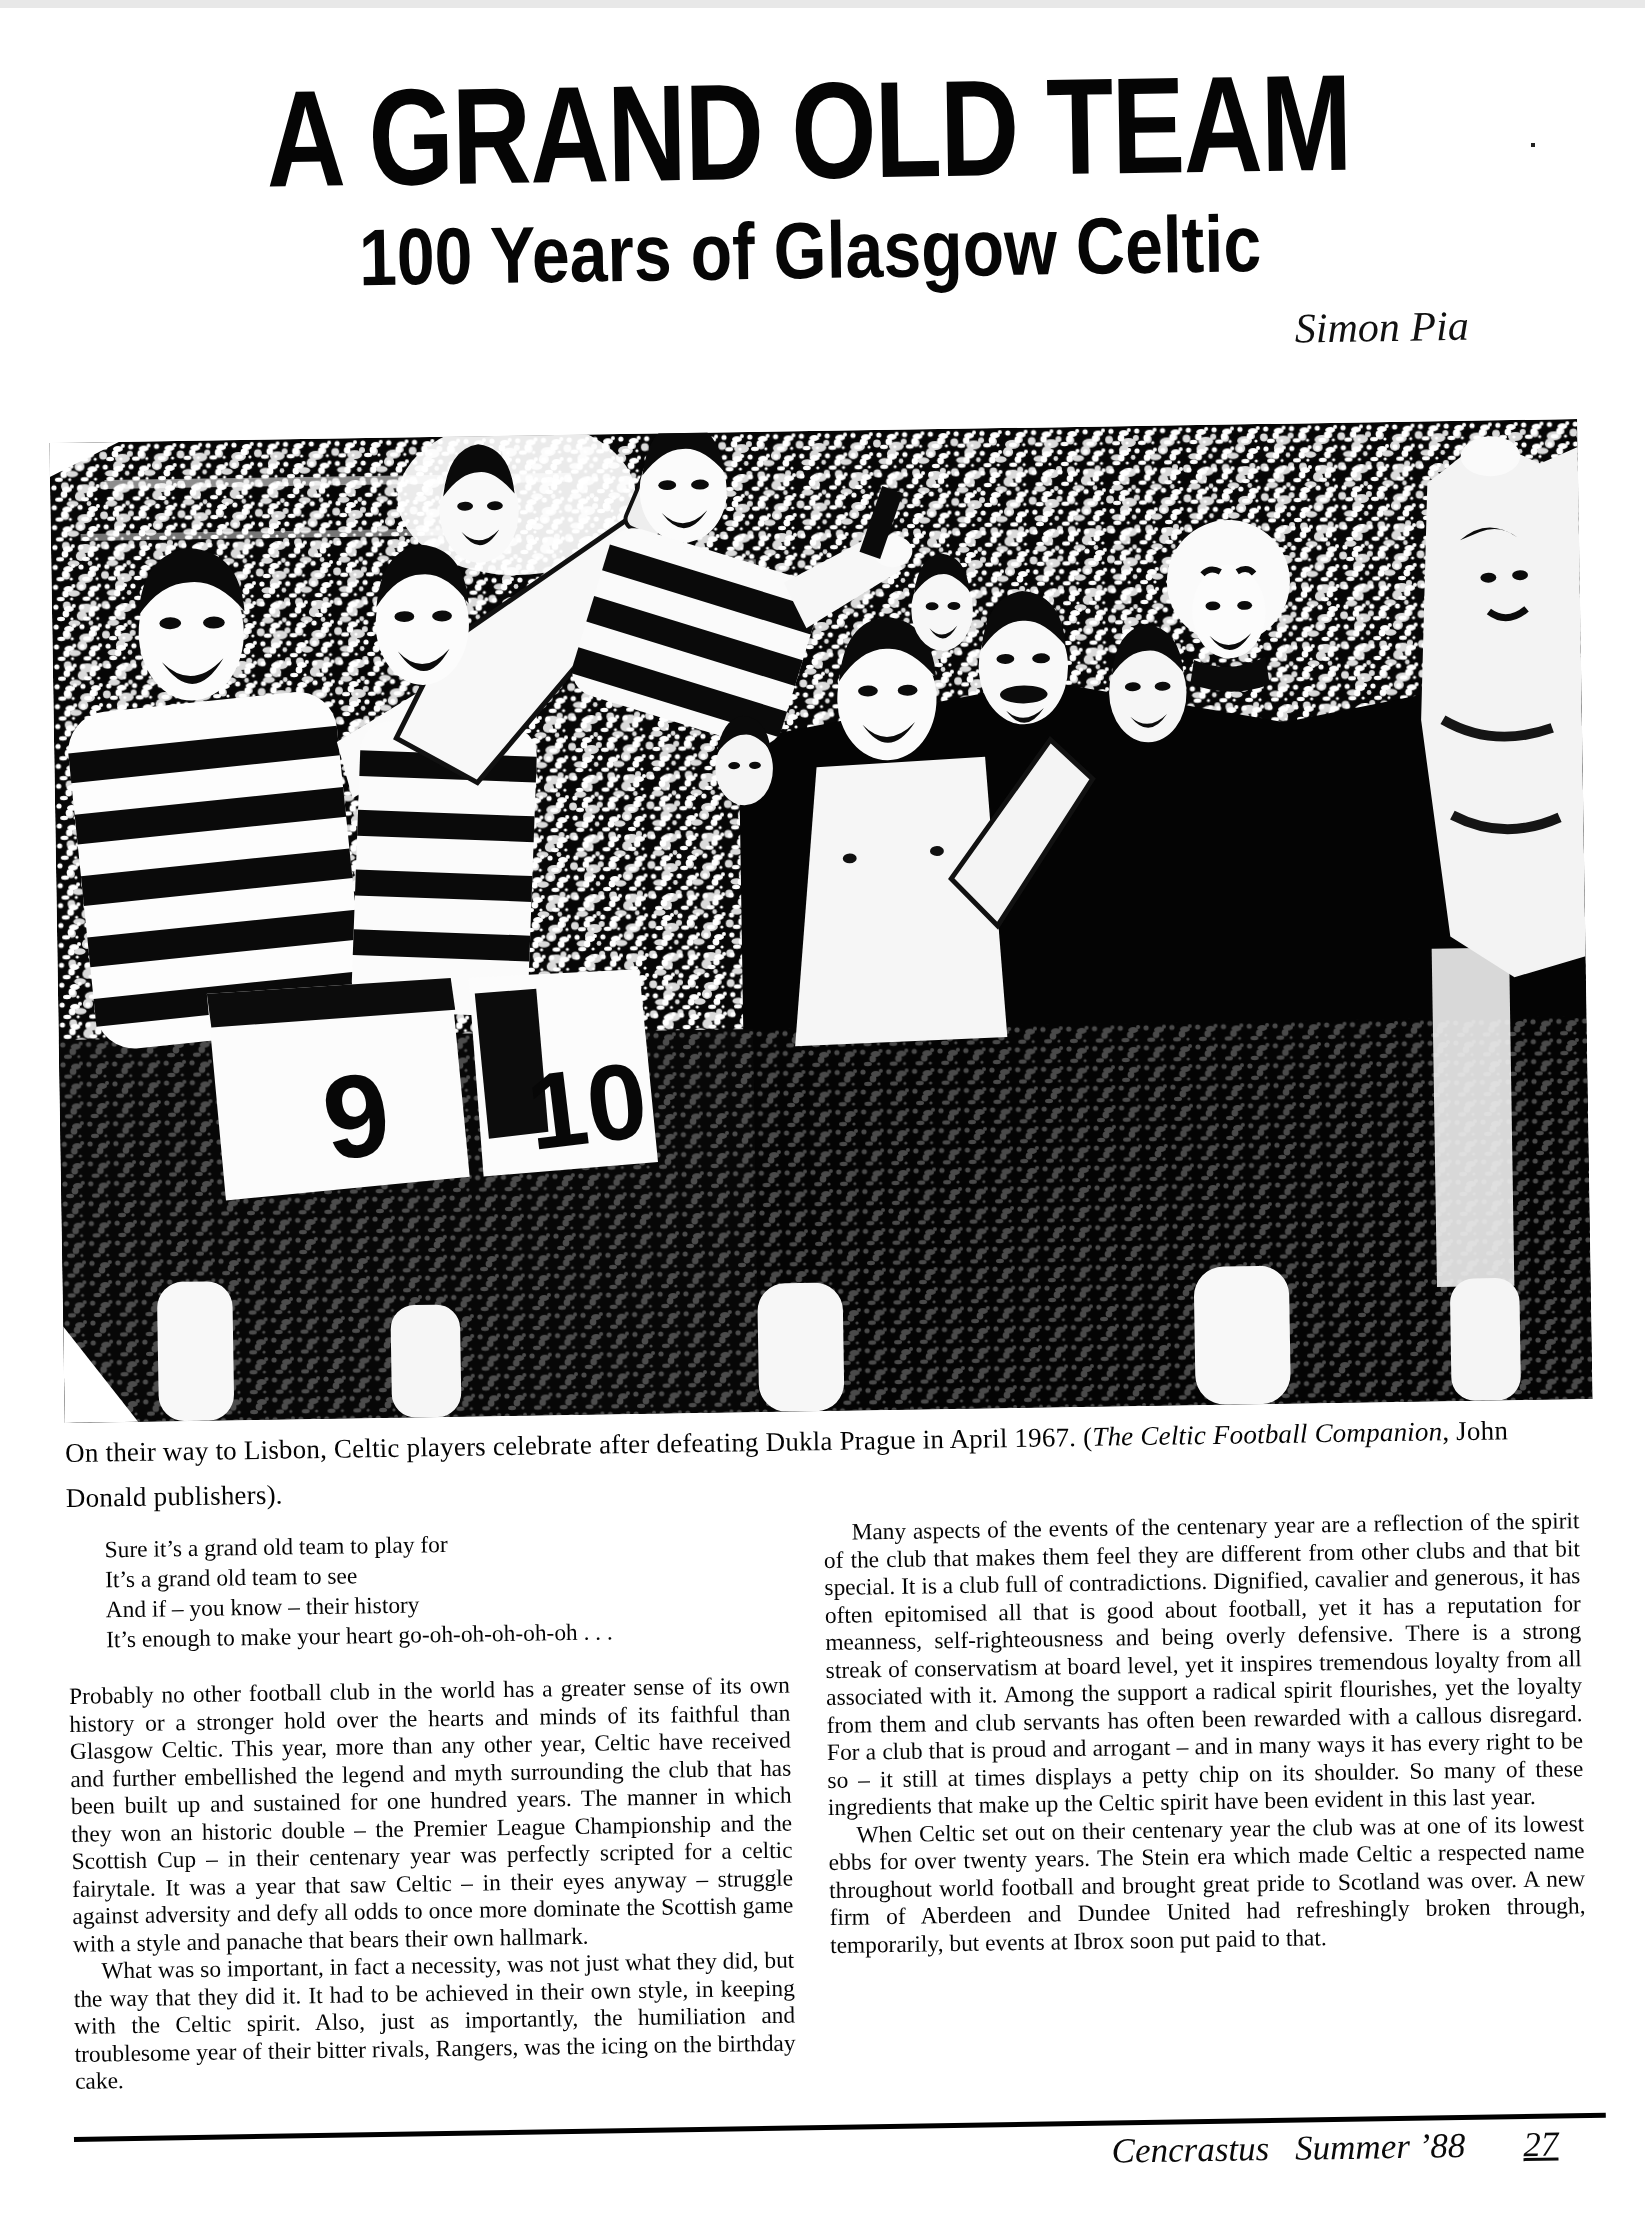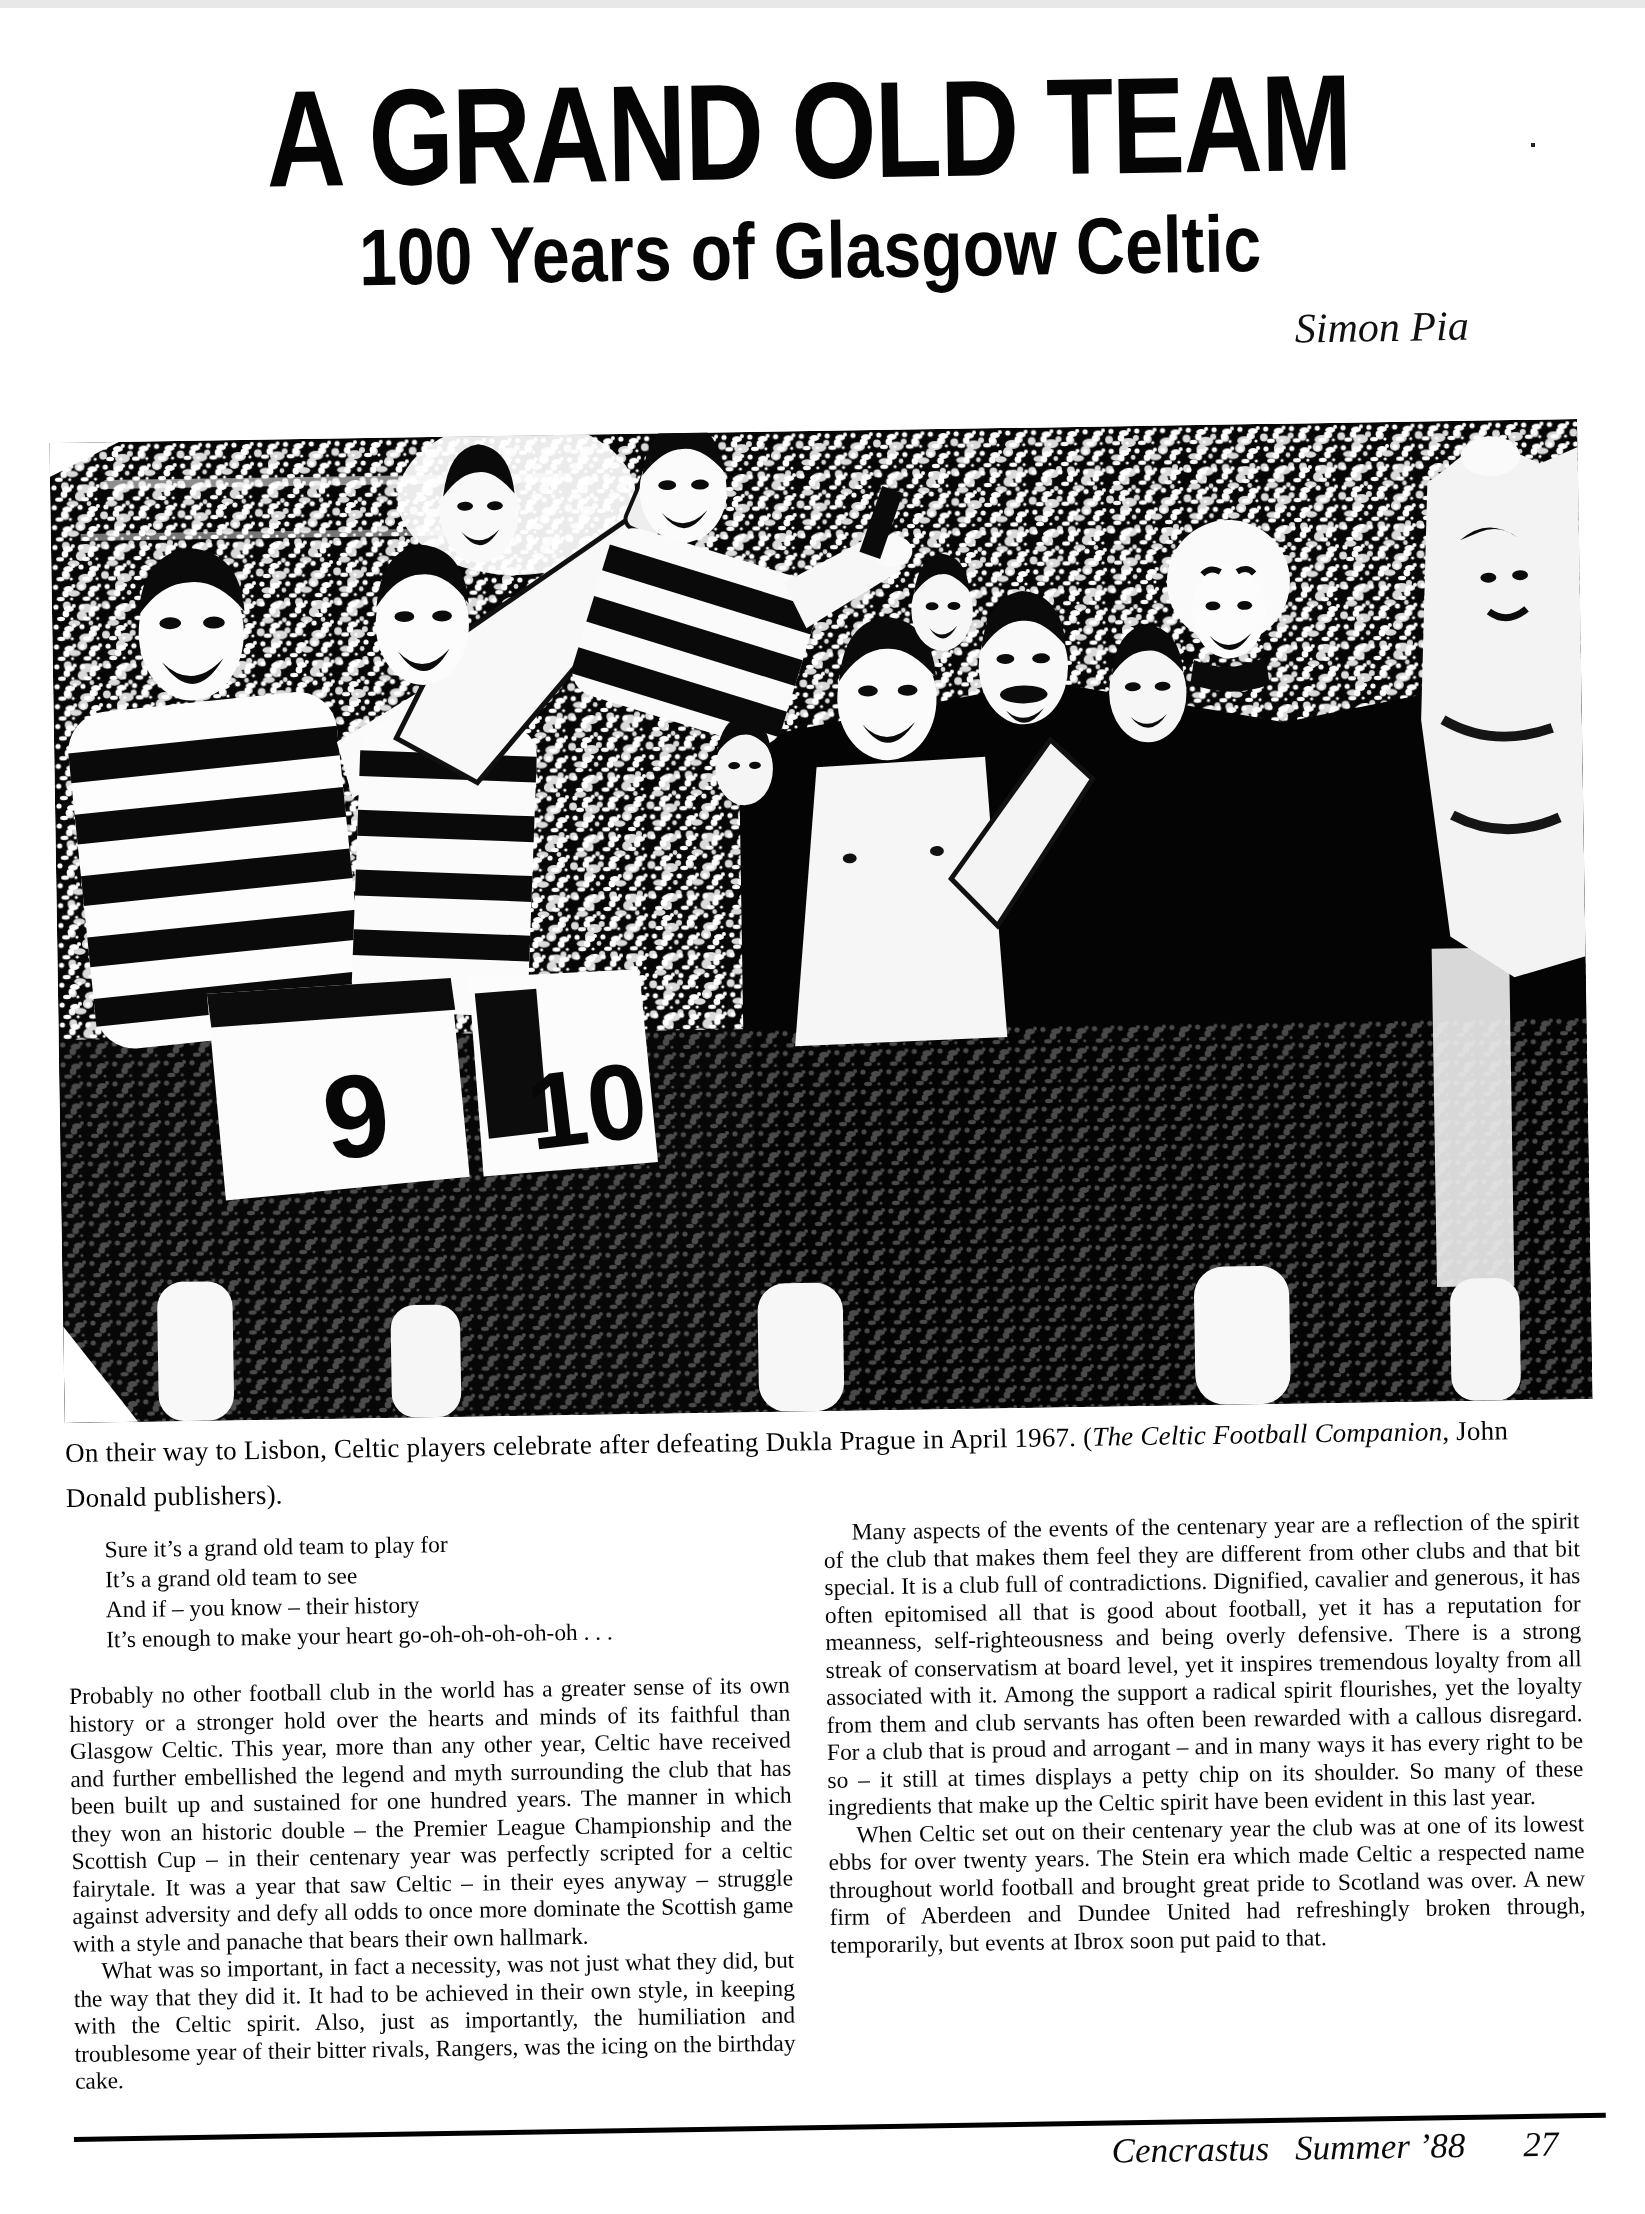--- a/index.html
+++ b/index.html
@@ -50,21 +50,21 @@
   .poem div{white-space:nowrap;}
   .spacer-after-poem{height:14px;}
   
   .footer{position:absolute;left:58px;right:56px;top:2117px;}
   .footer-rule{border-top:5px solid #000;height:0;}
   .footer-text{
     margin-top:6px;text-align:right;padding-right:48px;
     font-style:italic;font-size:35px;color:#0a0a0a;
   }
   .footer-text .issue{margin-left:26px;}
-  .footer-text .pgnum{margin-left:58px;}
+  .footer-text .pgnum{margin-left:58px;text-decoration:underline;}
   .scan-dot{position:absolute;left:1531px;top:135px;width:4px;height:4px;background:#222;}
 </style>
 </head>
 <body>
 
 <div class="page">
   <div class="scan-dot"></div>
   <div class="sheet">
 
     <div class="title-wrap">

